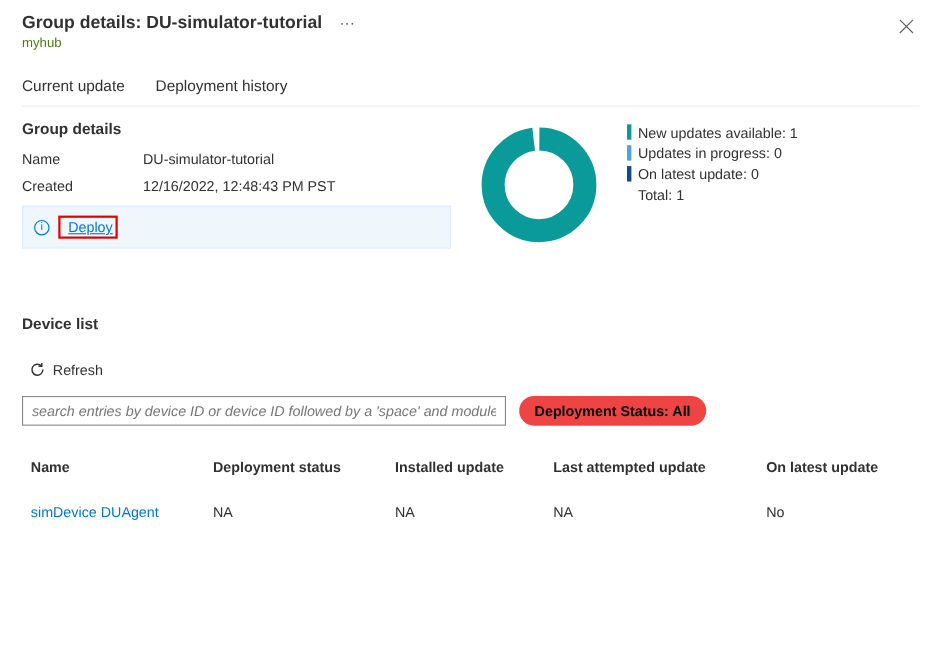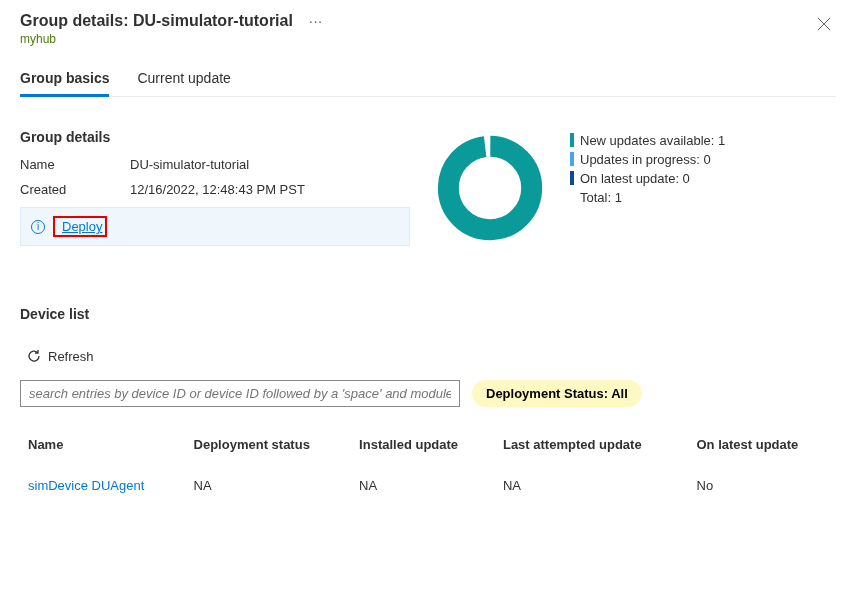--- a/index.html
+++ b/index.html
@@ -7,41 +7,41 @@
 .header { display: flex; align-items: flex-start; }
 .header-left { flex: 1; }
 .title { font-size: 16px; font-weight: 600; color: #323130; }
 .more-icon { margin-left: 12px; color: #605e5c; cursor: pointer; font-size: 14px; }
 .close-icon { font-size: 18px; color: #605e5c; cursor: pointer; padding: 4px; }
 .subtitle { font-size: 12px; color: #4d7c0f; margin-top: 2px; }
 .tabs { display: flex; gap: 28px; border-bottom: 1px solid #edebe9; margin-top: 16px; }
 .tab { padding: 8px 0 10px 0; font-size: 14px; color: #323130; cursor: pointer; position: relative; }
 .tab.active { font-weight: 600; }
 .tab.active::after { content: ''; position: absolute; bottom: -1px; left: 0; right: 0; height: 3px; background: #0078d4; }
-.section-row { display: flex; margin-top: 32px; }
+.section-row { display: flex; margin-top: 12px; }
 .details-col { flex: 0 0 390px; }
 .sec-title { font-size: 14px; font-weight: 600; margin-bottom: 12px; }
 .kv { display: flex; margin-bottom: 10px; font-size: 13px; }
 .kv .k { width: 110px; color: #323130; }
 .kv .v { flex: 1; color: #323130; }
 .info-bar { display: flex; align-items: center; background: #eff6fc; border: 1px solid #deecf9; padding: 8px 10px; margin-top: 8px; font-size: 13px; }
 .info-icon { width: 14px; height: 14px; border: 1px solid #0078d4; border-radius: 50%; color: #0078d4; display: inline-flex; align-items: center; justify-content: center; font-size: 10px; margin-right: 8px; flex-shrink: 0; }
 .deploy-link { color: #0078d4; text-decoration: underline; cursor: pointer; margin-left: 4px; }
 .deploy-box { border: 2px solid #e30000; padding: 1px 3px; display: inline-block; }
 .chart-col { flex: 0 0 160px; display: flex; align-items: center; justify-content: center; }
 .donut { width: 110px; height: 110px; }
 .legend-col { flex: 1; padding-top: 4px; }
 .legend-item { display: flex; font-size: 13px; margin-bottom: 4px; }
 .swatch { width: 4px; height: 14px; margin-right: 6px; }
 .device-section { margin-top: 60px; }
 .refresh-btn { display: inline-flex; align-items: center; gap: 6px; cursor: pointer; font-size: 13px; color: #323130; margin: 14px 0 16px 6px; }
 .refresh-icon { width: 16px; height: 16px; }
 .filter-row { display: flex; gap: 12px; align-items: center; margin-bottom: 20px; }
 .search-input { flex: 0 0 440px; border: 1px solid #8a8886; padding: 5px 8px; font-size: 13px; font-style: italic; color: #605e5c; outline: none; }
-.pill { background: #fef9c3; border-radius: 16px; padding: 6px 14px; font-size: 13px; font-weight: 600; cursor: pointer; border: none; }
+.pill { background: #ef4444; border-radius: 16px; padding: 6px 14px; font-size: 13px; font-weight: 600; cursor: pointer; border: none; }
 table { width: 100%; border-collapse: collapse; font-size: 13px; }
 th { text-align: left; font-weight: 600; padding: 10px 8px 14px 8px; }
 td { padding: 12px 8px; }
 td.link { color: #0078d4; cursor: pointer; }
 </style>
 </head>
 <body>
 
 <div class="header">
   <div class="header-left">
@@ -50,22 +50,22 @@
     <div class="subtitle">myhub</div>
   </div>
   <div class="close-icon">
     <svg width="16" height="16" viewBox="0 0 16 16">
         <path d="M2 2 L14 14 M14 2 L2 14" stroke="#605e5c" stroke-width="1" fill="none"></path>
       </svg>
   </div>
 </div>
 
 <div class="tabs">
-  <div class="tab active">Group basics</div>
   <div class="tab">Current update</div>
+  <div class="tab">Deployment history</div>
 </div>
 
 <div class="section-row">
   <div class="details-col">
     <div class="sec-title">Group details</div>
     <div class="kv">
       <div class="k">Name</div>
       <div class="v">DU-simulator-tutorial</div>
     </div>
     <div class="kv">

